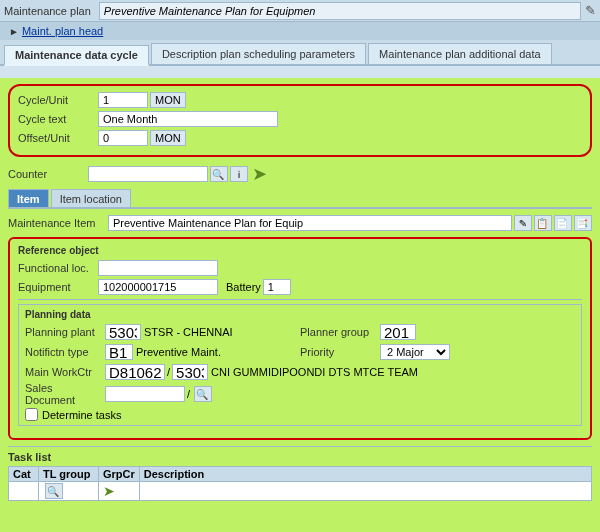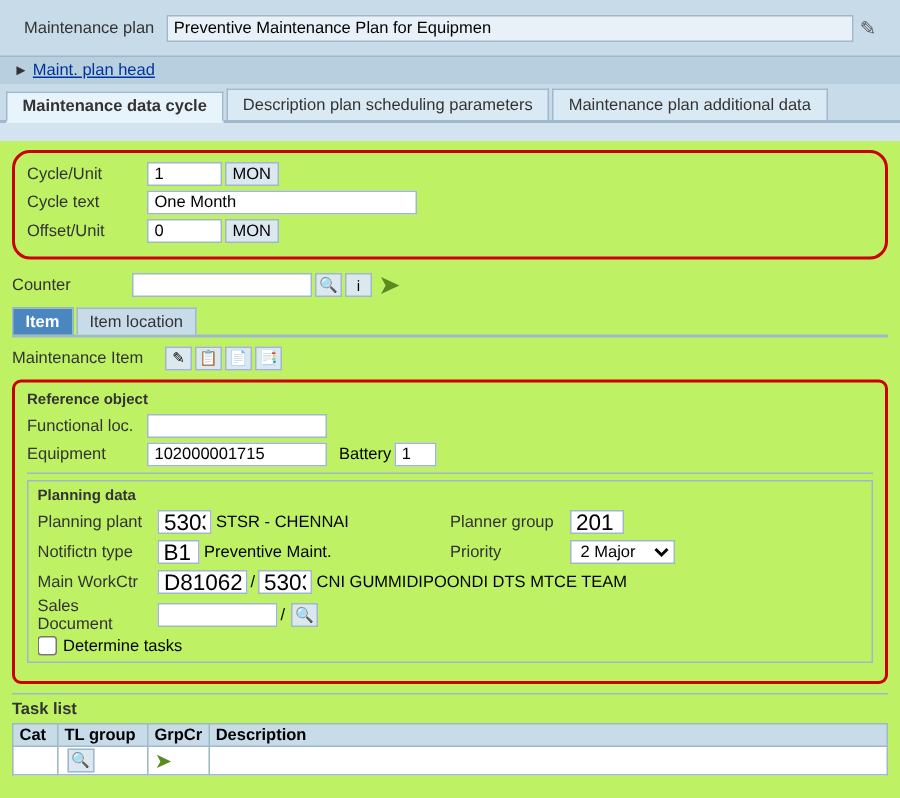--- a/index.html
+++ b/index.html
@@ -11,37 +11,38 @@
       height: 532px;
       overflow: hidden;
     }
 
     
     .top-bar {
       background: #c8dbe9;
       border-bottom: 1px solid #a0b8cc;
       display: flex;
       align-items: center;
-      padding: 2px 16px;
-      height: 38px;
+      padding: 2px 4px;
+      height: 22px;
     }
     .top-bar-label {
       color: #333;
       font-size: 11px;
       flex: 0 0 auto;
       margin-right: 8px;
     }
     .top-bar-value {
       flex: 1;
       background: #e8f0f8;
       border: 1px solid #a0b8cc;
       height: 18px;
       padding: 1px 4px;
       font-size: 11px;
       color: #000;
+      font-style: italic;
     }
     .top-bar-icon {
       margin-left: 4px;
       cursor: pointer;
       font-size: 13px;
       color: #555;
     }
 
     
     .breadcrumb-bar {
@@ -394,20 +395,21 @@
     <div class="inner-tab active">
       <span>Item</span>
     </div>
     <div class="inner-tab">
       <span>Item location</span>
     </div>
   </div>
 
   <div class="maint-item-row">
     <span class="maint-item-label">Maintenance Item</span>
+    <input class="maint-item-value" type="text" value="Preventive Maintenance Plan for Equip" readonly="" style="">
     <span class="icon-btn">✎</span>
     <span class="icon-btn">📋</span>
     <span class="icon-btn">📄</span>
     <span class="icon-btn">📑</span>
   </div>
 
   <div class="ref-box">
     <div class="ref-box-title">Reference object</div>
 
     <div class="field-row">

